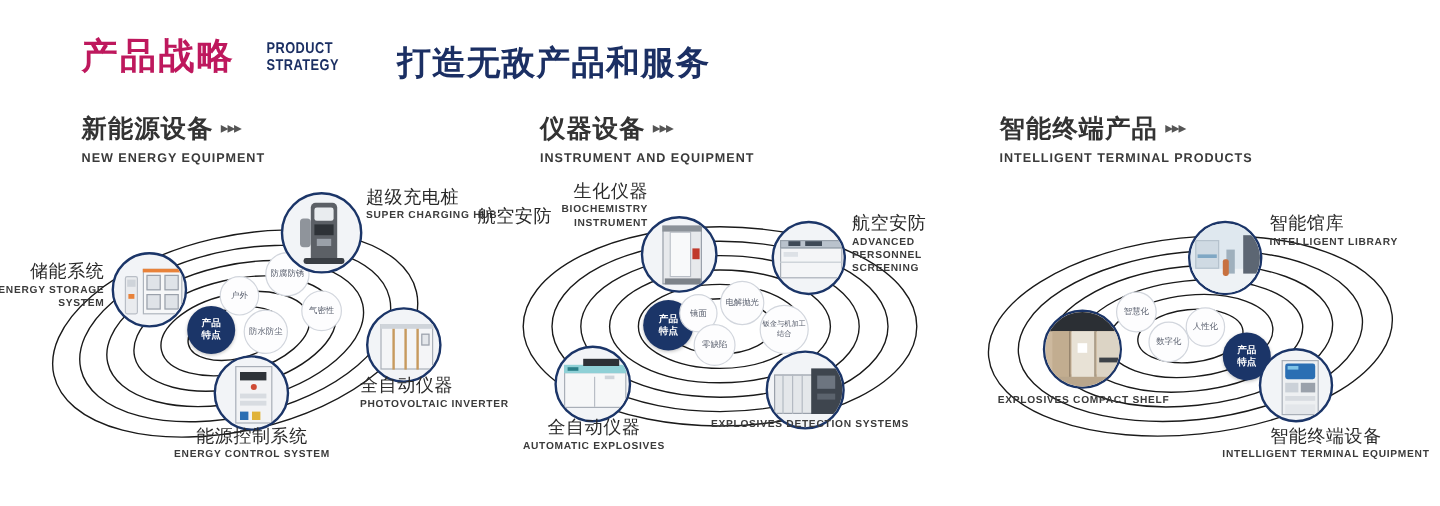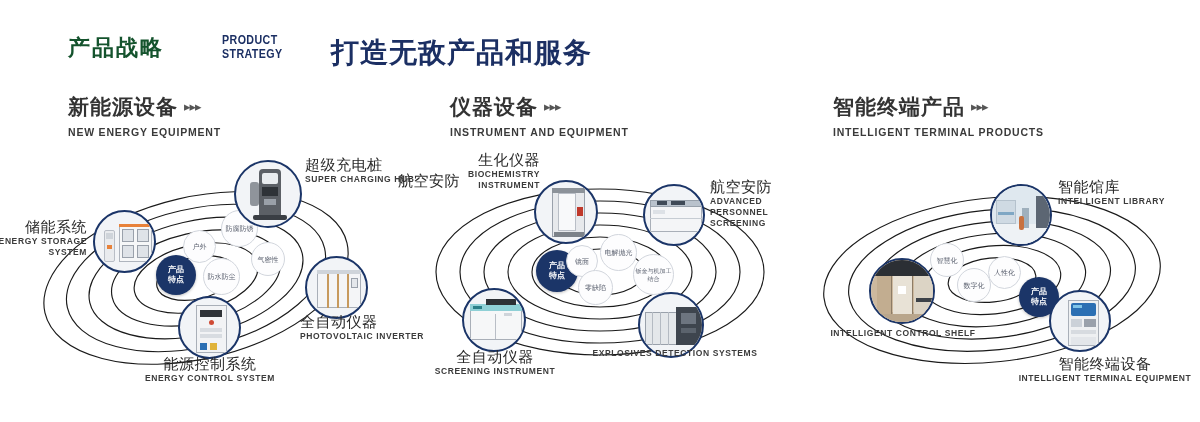--- a/index.html
+++ b/index.html
@@ -1,22 +1,22 @@
 <!DOCTYPE html>
 <html><head>
 <meta charset="utf-8">
 <style>
   html,body{margin:0;padding:0;background:#ffffff;}
   body{width:1200px;height:422px;position:relative;overflow:hidden;
        font-family:"Liberation Sans","DejaVu Sans",sans-serif;color:#2b2b2b;}
 
   
   #header{position:absolute;left:0;top:0;width:1200px;height:88px;}
-  .title-cn{position:absolute;left:68px;top:28px;font-size:22px;font-weight:bold;
-            color:#14532d;letter-spacing:2px;line-height:40px;}
+  .title-cn{position:absolute;left:68px;top:28px;font-size:30px;font-weight:bold;
+            color:#be185d;letter-spacing:2px;line-height:40px;}
   .title-en{position:absolute;left:222px;top:33px;font-size:13px;font-weight:bold;
             color:#1b2f63;line-height:14px;letter-spacing:0.5px;
             transform:scaleX(0.82);transform-origin:left top;}
   .title-en span{display:block;}
   .subtitle-cn{position:absolute;left:331px;top:34px;font-size:28px;font-weight:bold;
                color:#1b2f63;letter-spacing:1px;}
 
   
   .sec-head{position:absolute;}
   .sec-cn{font-size:21px;font-weight:bold;color:#333;letter-spacing:1px;white-space:nowrap;}
@@ -227,21 +227,21 @@
       <div class="bx" style="left:6px;top:20px;width:52px;height:30px;background:#f6f7f8;border:1px solid #a9afb8;"></div>
       <div class="bx" style="left:6px;top:14px;width:52px;height:7px;background:#8fd0d6;"></div>
       <div class="bx" style="left:22px;top:9px;width:30px;height:6px;background:#2d3136;"></div>
       <div class="bx" style="left:9px;top:16px;width:9px;height:3px;background:#2a7f88;"></div>
       <div class="bx" style="left:31px;top:24px;width:1px;height:25px;background:#b9bec6;"></div>
       <div class="bx" style="left:40px;top:23px;width:8px;height:3px;background:#cfd4da;"></div>
     </div>
   </div>
   <div class="lbl c" style="left:-10px;top:198px;width:210px;">
     <div class="cn">全自动仪器</div>
-    <div class="en">SCREENING INSTRUMENT</div>
+    <div class="en">AUTOMATIC EXPLOSIVES</div>
   </div>
 
   <div class="node" style="left:238px;top:142px;width:66px;height:66px;">
     <div class="art">
       <div class="bx" style="left:5px;top:18px;width:33px;height:33px;background:#e4e7ea;border:1px solid #9aa1ab;"></div>
       <div class="bx" style="left:12px;top:18px;width:1px;height:33px;background:#b4bac2;"></div>
       <div class="bx" style="left:20px;top:18px;width:1px;height:33px;background:#b4bac2;"></div>
       <div class="bx" style="left:28px;top:18px;width:1px;height:33px;background:#b4bac2;"></div>
       <div class="bx" style="left:36px;top:13px;width:26px;height:38px;background:#3e454e;"></div>
       <div class="bx" style="left:41px;top:19px;width:15px;height:11px;background:#6d7580;"></div>
@@ -295,21 +295,21 @@
       <div class="bx" style="left:0;top:0;width:66px;height:16px;background:#2b2f34;"></div>
       <div class="bx" style="left:0;top:52px;width:66px;height:14px;background:#b9a68c;"></div>
       <div class="bx" style="left:6px;top:16px;width:15px;height:38px;background:#c2ad90;border-right:1px solid #8d7c66;"></div>
       <div class="bx" style="left:22px;top:16px;width:20px;height:38px;background:#e8e2d6;border-right:1px solid #8d7c66;"></div>
       <div class="bx" style="left:43px;top:16px;width:20px;height:38px;background:#dcd4c5;"></div>
       <div class="bx" style="left:27px;top:26px;width:8px;height:8px;background:#ffffff;"></div>
       <div class="bx" style="left:45px;top:38px;width:16px;height:4px;background:#3d4248;"></div>
     </div>
   </div>
   <div class="lbl c" style="left:6px;top:178px;width:194px;">
-    <div class="en" style="white-space:normal;">INTELLIGENT CONTROL SHELF</div>
+    <div class="en" style="white-space:normal;">EXPLOSIVES COMPACT SHELF</div>
   </div>
 
   <div class="node" style="left:249px;top:140px;width:62px;height:62px;">
     <div class="art">
       <div class="bx" style="left:17px;top:8px;width:31px;height:46px;background:#eef0f2;border:1px solid #a9afb8;"></div>
       <div class="bx" style="left:20px;top:11px;width:25px;height:13px;background:#2b6fb3;border-radius:2px;"></div>
       <div class="bx" style="left:22px;top:13px;width:9px;height:3px;background:#7fc4e8;"></div>
       <div class="bx" style="left:20px;top:27px;width:11px;height:8px;background:#cbd1d8;"></div>
       <div class="bx" style="left:33px;top:27px;width:12px;height:8px;background:#9aa1ab;"></div>
       <div class="bx" style="left:20px;top:38px;width:25px;height:4px;background:#d7dbe0;"></div>

